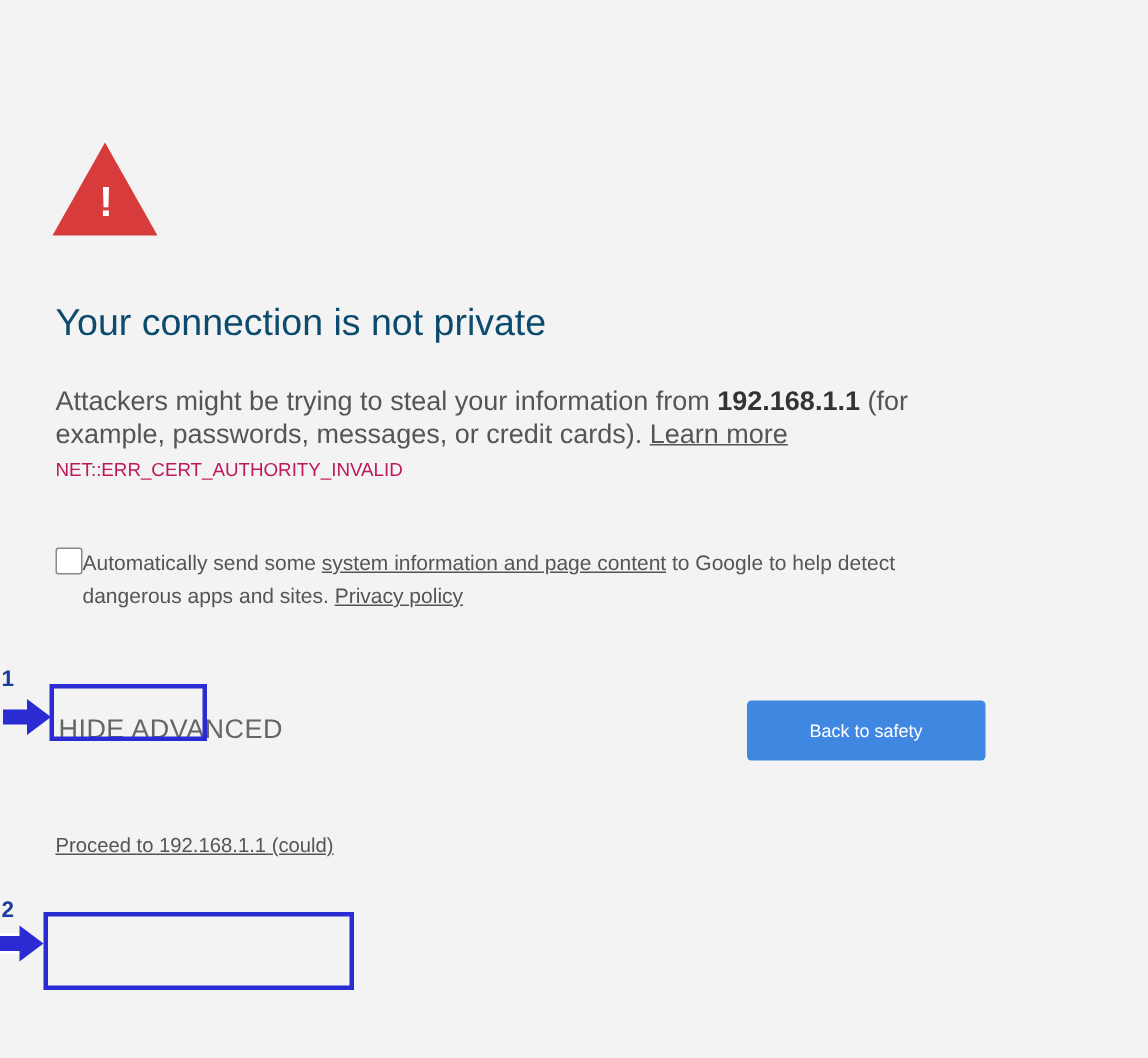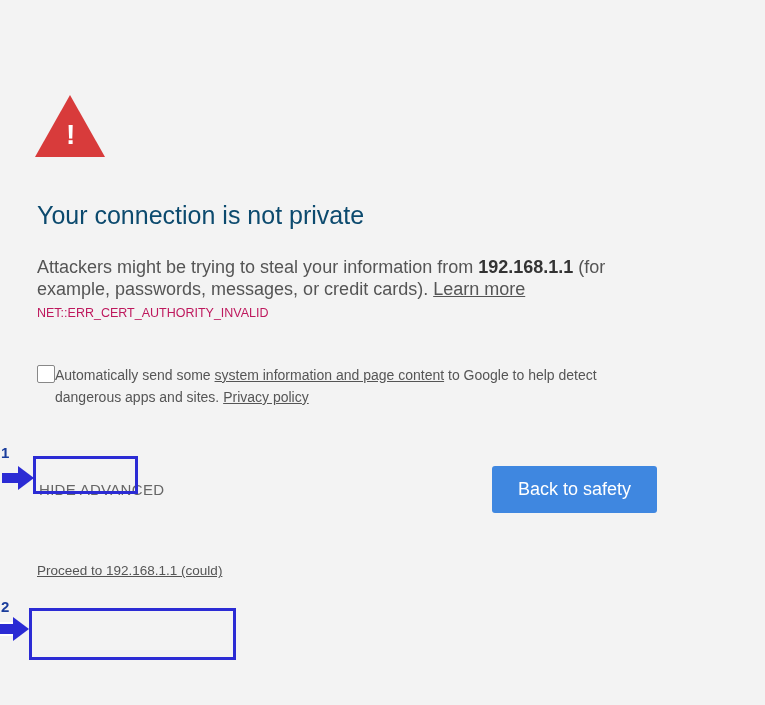--- a/index.html
+++ b/index.html
@@ -81,36 +81,36 @@
       line-height: 22px;
       color: #555;
     }
     .button-row {
       display: flex;
       justify-content: space-between;
       align-items: center;
       margin-bottom: 48px;
     }
     .hide-adv-btn {
-      font-size: 15px;
+      font-size: 18px;
       color: #666;
       letter-spacing: 0.3px;
       background: transparent;
       border: none;
       cursor: pointer;
       padding: 10px 2px;
       text-align: center;
     }
     .safety-btn {
       background: #3f87e0;
       color: #fff;
       border: none;
       border-radius: 3px;
-      padding: 13px 26px;
-      font-size: 18px;
+      padding: 13px 42px;
+      font-size: 12px;
       cursor: pointer;
     }
     .adv-text {
       font-size: 14.5px;
       line-height: 23px;
       color: #555;
       margin-bottom: 32px;
     }
     .adv-text b { color: #333; font-weight: 600; }
     .proceed-link {

